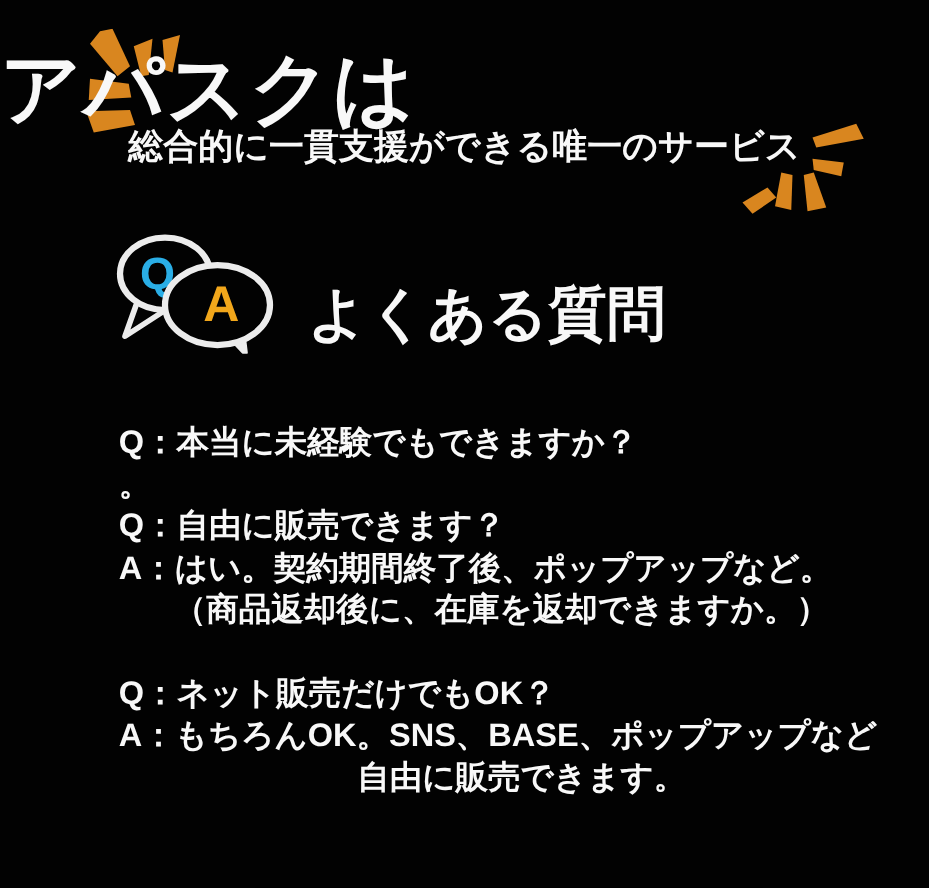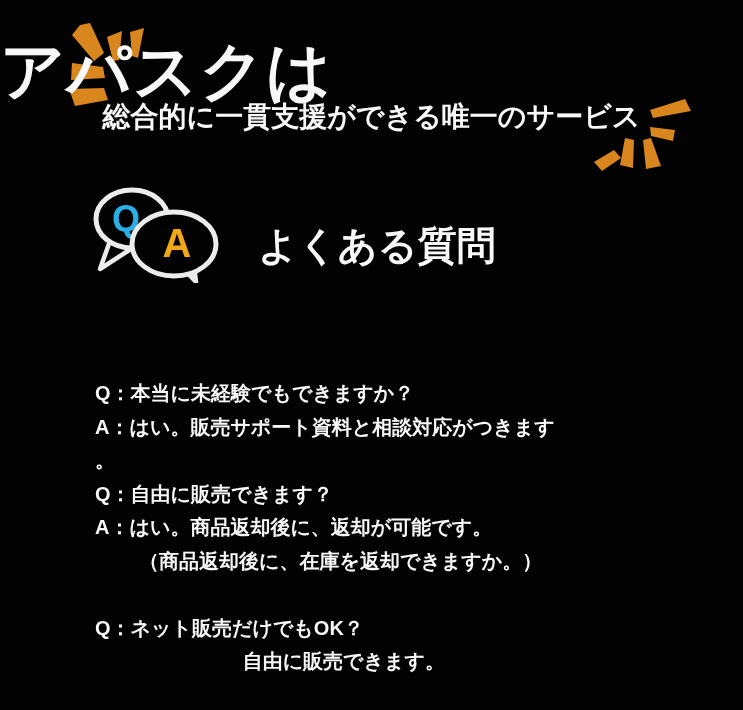--- a/index.html
+++ b/index.html
@@ -23,26 +23,26 @@
   }
   .burst{position:absolute;}
   .burst-left{left:68px;top:23px;}
   .burst-right{left:593px;top:98px;}
   .qa-icon{position:absolute;left:92px;top:187px;}
   .qa-icon text{
     font-family:"Liberation Sans","DejaVu Sans",sans-serif;
     font-weight:bold;
   }
   .heading{
-    position:absolute;left:258px;top:224px;
-    font-size:39px;line-height:1.15;
+    position:absolute;left:246px;top:224px;
+    font-size:47px;line-height:1.15;
   }
   .faq{
     position:absolute;left:95px;top:337px;
-    font-size:20px;line-height:33.5px;margin-top:40px;
+    font-size:26px;line-height:33.5px;
   }
   .faq .line{white-space:pre;}
   .indent-paren{padding-left:44px;}
   .indent-cont{padding-left:38px;text-align:center;}
   .group-gap{margin-top:33.5px;}
 </style>
 </head>
 <body>
 
 <div class="page">
@@ -83,29 +83,29 @@
     <ellipse cx="82" cy="57" rx="42" ry="32" fill="#020202" stroke="#ececec" stroke-width="5"></ellipse>
     <text x="85" y="70" text-anchor="middle" font-size="40" font-weight="bold" fill="#f2a71b">A</text>
   </svg>
 
   <div class="heading">よくある質問</div>
 
   <div class="faq">
 
     <div class="group">
       <div class="line">Q：本当に未経験でもできますか？</div>
-      <div class="line">A：はい。販売サポート資料と相談対応がつきます</div>
       <div class="line">。</div>
     </div>
 
     <div class="group">
       <div class="line">Q：自由に販売できます？</div>
-      <div class="line">A：はい。商品返却後に、返却が可能です。</div>
+      <div class="line">A：はい。契約期間終了後、ポップアップなど。</div>
       <div class="line indent-paren">（商品返却後に、在庫を返却できますか。）</div>
     </div>
 
     <div class="group group-gap">
       <div class="line">Q：ネット販売だけでもOK？</div>
+      <div class="line">A：もちろんOK。SNS、BASE、ポップアップなど</div>
       <div class="line indent-cont">自由に販売できます。</div>
     </div>
 
   </div>
 </div>
 
 </body></html>

